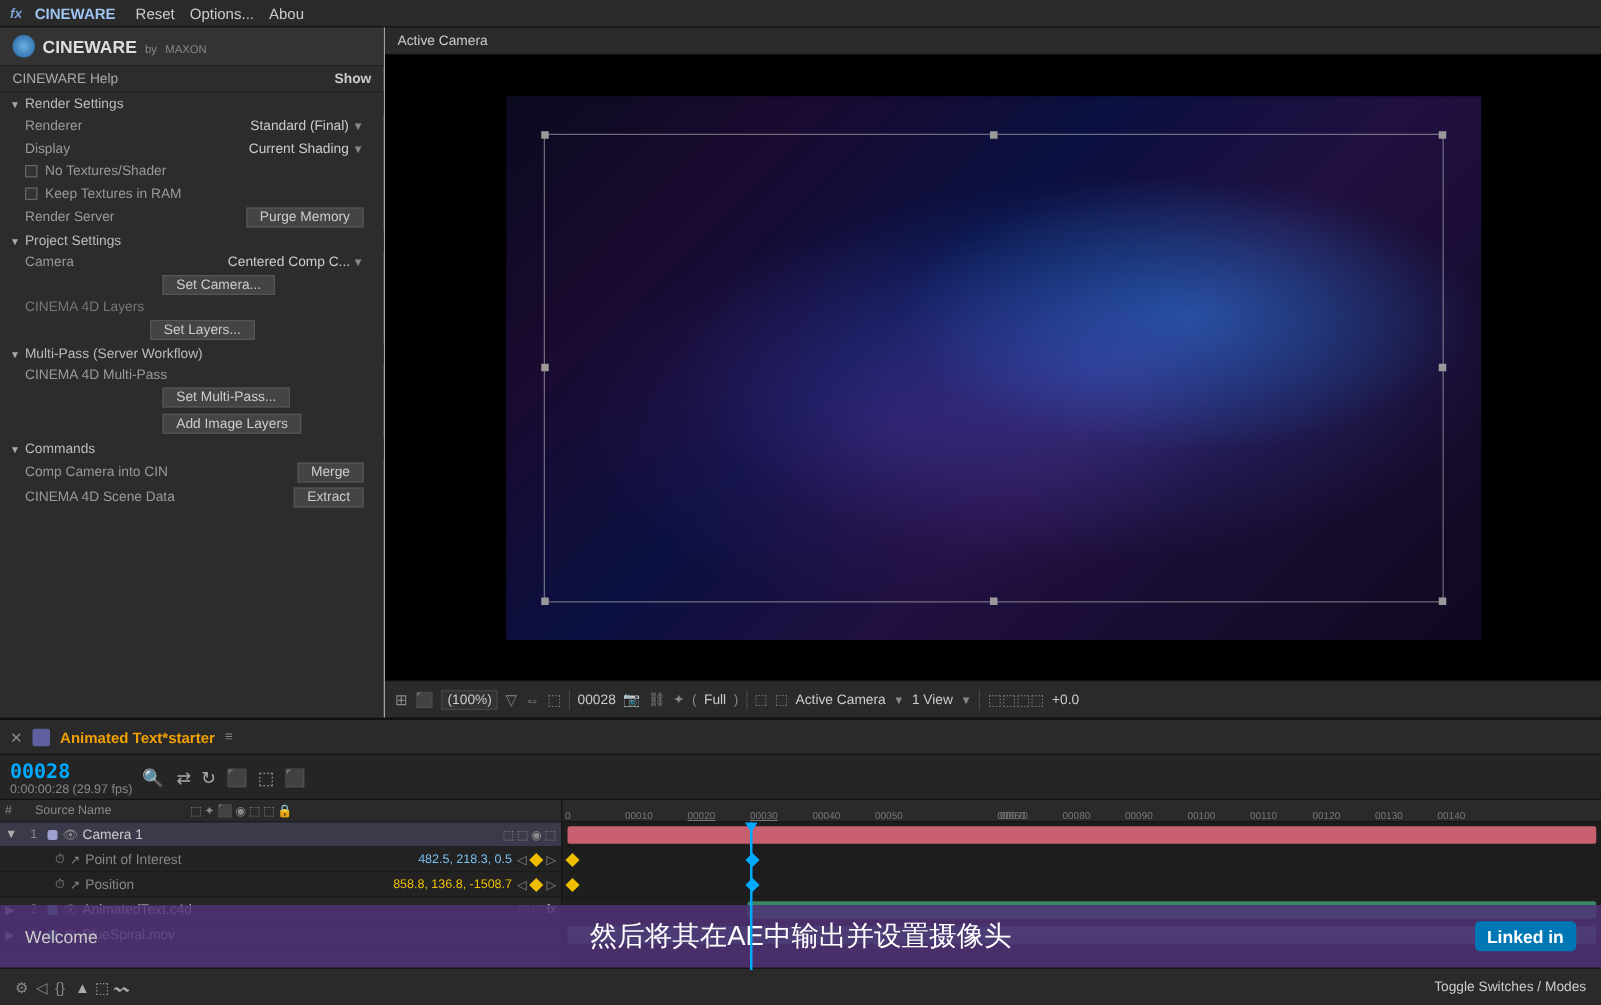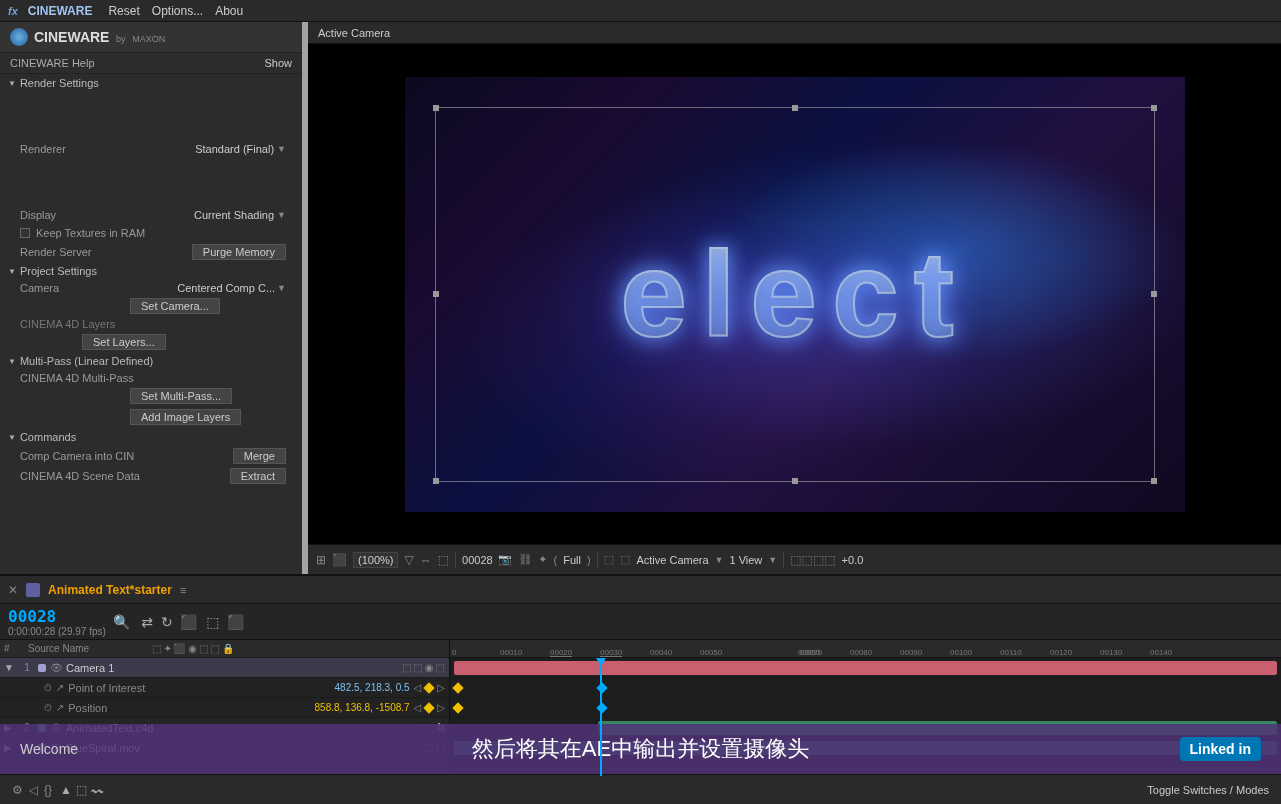--- a/index.html
+++ b/index.html
@@ -53,21 +53,21 @@
       display: flex;
       width: 100%;
       height: calc(100% - 22px - 200px - 30px);
     }
 
     
     #left-panel {
       width: 308px;
       min-width: 308px;
       background: #2c2c2c;
-      border-right: 6px solid #a3a3a3;
+      border-right: 1px solid #a3a3a3;
       overflow-y: auto;
       font-size: 11px;
     }
 
     .cineware-header {
       display: flex;
       align-items: center;
       padding: 6px 10px;
       background: #333;
       border-bottom: 1px solid #222;
@@ -95,21 +95,21 @@
     }
 
     .help-show-row {
       display: flex;
       justify-content: space-between;
       align-items: center;
       padding: 4px 10px;
       border-bottom: 1px solid #222;
     }
     .help-show-row span { color: #aaa; font-size: 11px; }
-    .help-show-row .show-btn { color: #ccc; }
+    .help-show-row .show-btn { color: #ccc; font-weight: bold; }
 
     .section-header {
       display: flex;
       align-items: center;
       gap: 4px;
       padding: 3px 8px;
       color: #bbb;
       font-size: 11px;
       background: #2c2c2c;
     }
@@ -117,21 +117,20 @@
       color: #aaa;
       font-size: 8px;
     }
 
     .setting-row {
       display: flex;
       justify-content: space-between;
       align-items: center;
       padding: 2px 16px 2px 20px;
       min-height: 18px;
-      margin-top: 48px;
     }
     .setting-row .label { color: #999; font-size: 11px; }
     .setting-row .value { color: #ccc; font-size: 11px; display: flex; align-items: center; gap: 3px; }
     .dropdown-arrow { color: #888; font-size: 9px; }
 
     .setting-row-with-check {
       display: flex;
       align-items: center;
       padding: 2px 16px 2px 20px;
       gap: 6px;
@@ -186,21 +185,21 @@
       cursor: pointer;
     }
 
     .c4d-layers-row {
       padding: 2px 16px 2px 20px;
       color: #777;
       font-size: 11px;
     }
 
     .set-layers-row {
-      padding: 2px 16px 2px 82px;
+      padding: 2px 16px 2px 120px;
       text-decoration: underline;
     }
     .set-layers-btn {
       background: #444;
       border: 1px solid #555;
       color: #ccc;
       font-size: 11px;
       padding: 1px 10px;
       cursor: pointer;
     }
@@ -695,20 +694,24 @@
     </div>
 
     <div class="setting-row">
       <span class="label">Display</span>
       <span class="value">
         <span>Current Shading</span>
         <span class="dropdown-arrow">▼</span>
       </span>
     </div>
 
+    <div class="setting-row-with-check">
+      <span class="checkbox-square"></span>
+      <span style="color:#999;font-size:11px;">No Textures/Shader</span>
+    </div>
 
 
     <div class="setting-row-with-check">
       <span class="checkbox-square"></span>
       <span style="color:#999;font-size:11px;">Keep Textures in RAM</span>
     </div>
 
     <div class="purge-row">
       <span class="label" style="color:#999;font-size:11px;">Render Server</span>
       <button class="purge-btn">Purge Memory</button>
@@ -734,21 +737,21 @@
     <div class="c4d-layers-row">
       <span>CINEMA 4D Layers</span>
     </div>
 
     <div class="set-layers-row">
       <button class="set-layers-btn">Set Layers...</button>
     </div>
 
     <div class="section-header">
       <span class="triangle">▼</span>
-      <span>Multi-Pass (Linear Defined)</span>
+      <span>Multi-Pass (Server Workflow)</span>
     </div>
 
     <div class="multipass-row">
       <span>CINEMA 4D Multi-Pass</span>
     </div>
 
     <div class="set-multipass-row">
       <button class="set-multipass-btn">Set Multi-Pass...</button>
     </div>
 
@@ -775,21 +778,20 @@
   </div>
 
   <div id="preview-panel">
     <div id="preview-header">
       <span>Active Camera</span>
     </div>
 
     <div id="preview-canvas">
       <div class="preview-bg">
         <div class="light-rays"></div>
-        <div class="elect-text">elect</div>
         <div class="selection-box">
           <div class="corner-handle tl"></div>
           <div class="corner-handle tr"></div>
           <div class="corner-handle bl"></div>
           <div class="corner-handle br"></div>
           <div class="corner-handle tm"></div>
           <div class="corner-handle bm"></div>
           <div class="corner-handle lm"></div>
           <div class="corner-handle rm"></div>
         </div>

